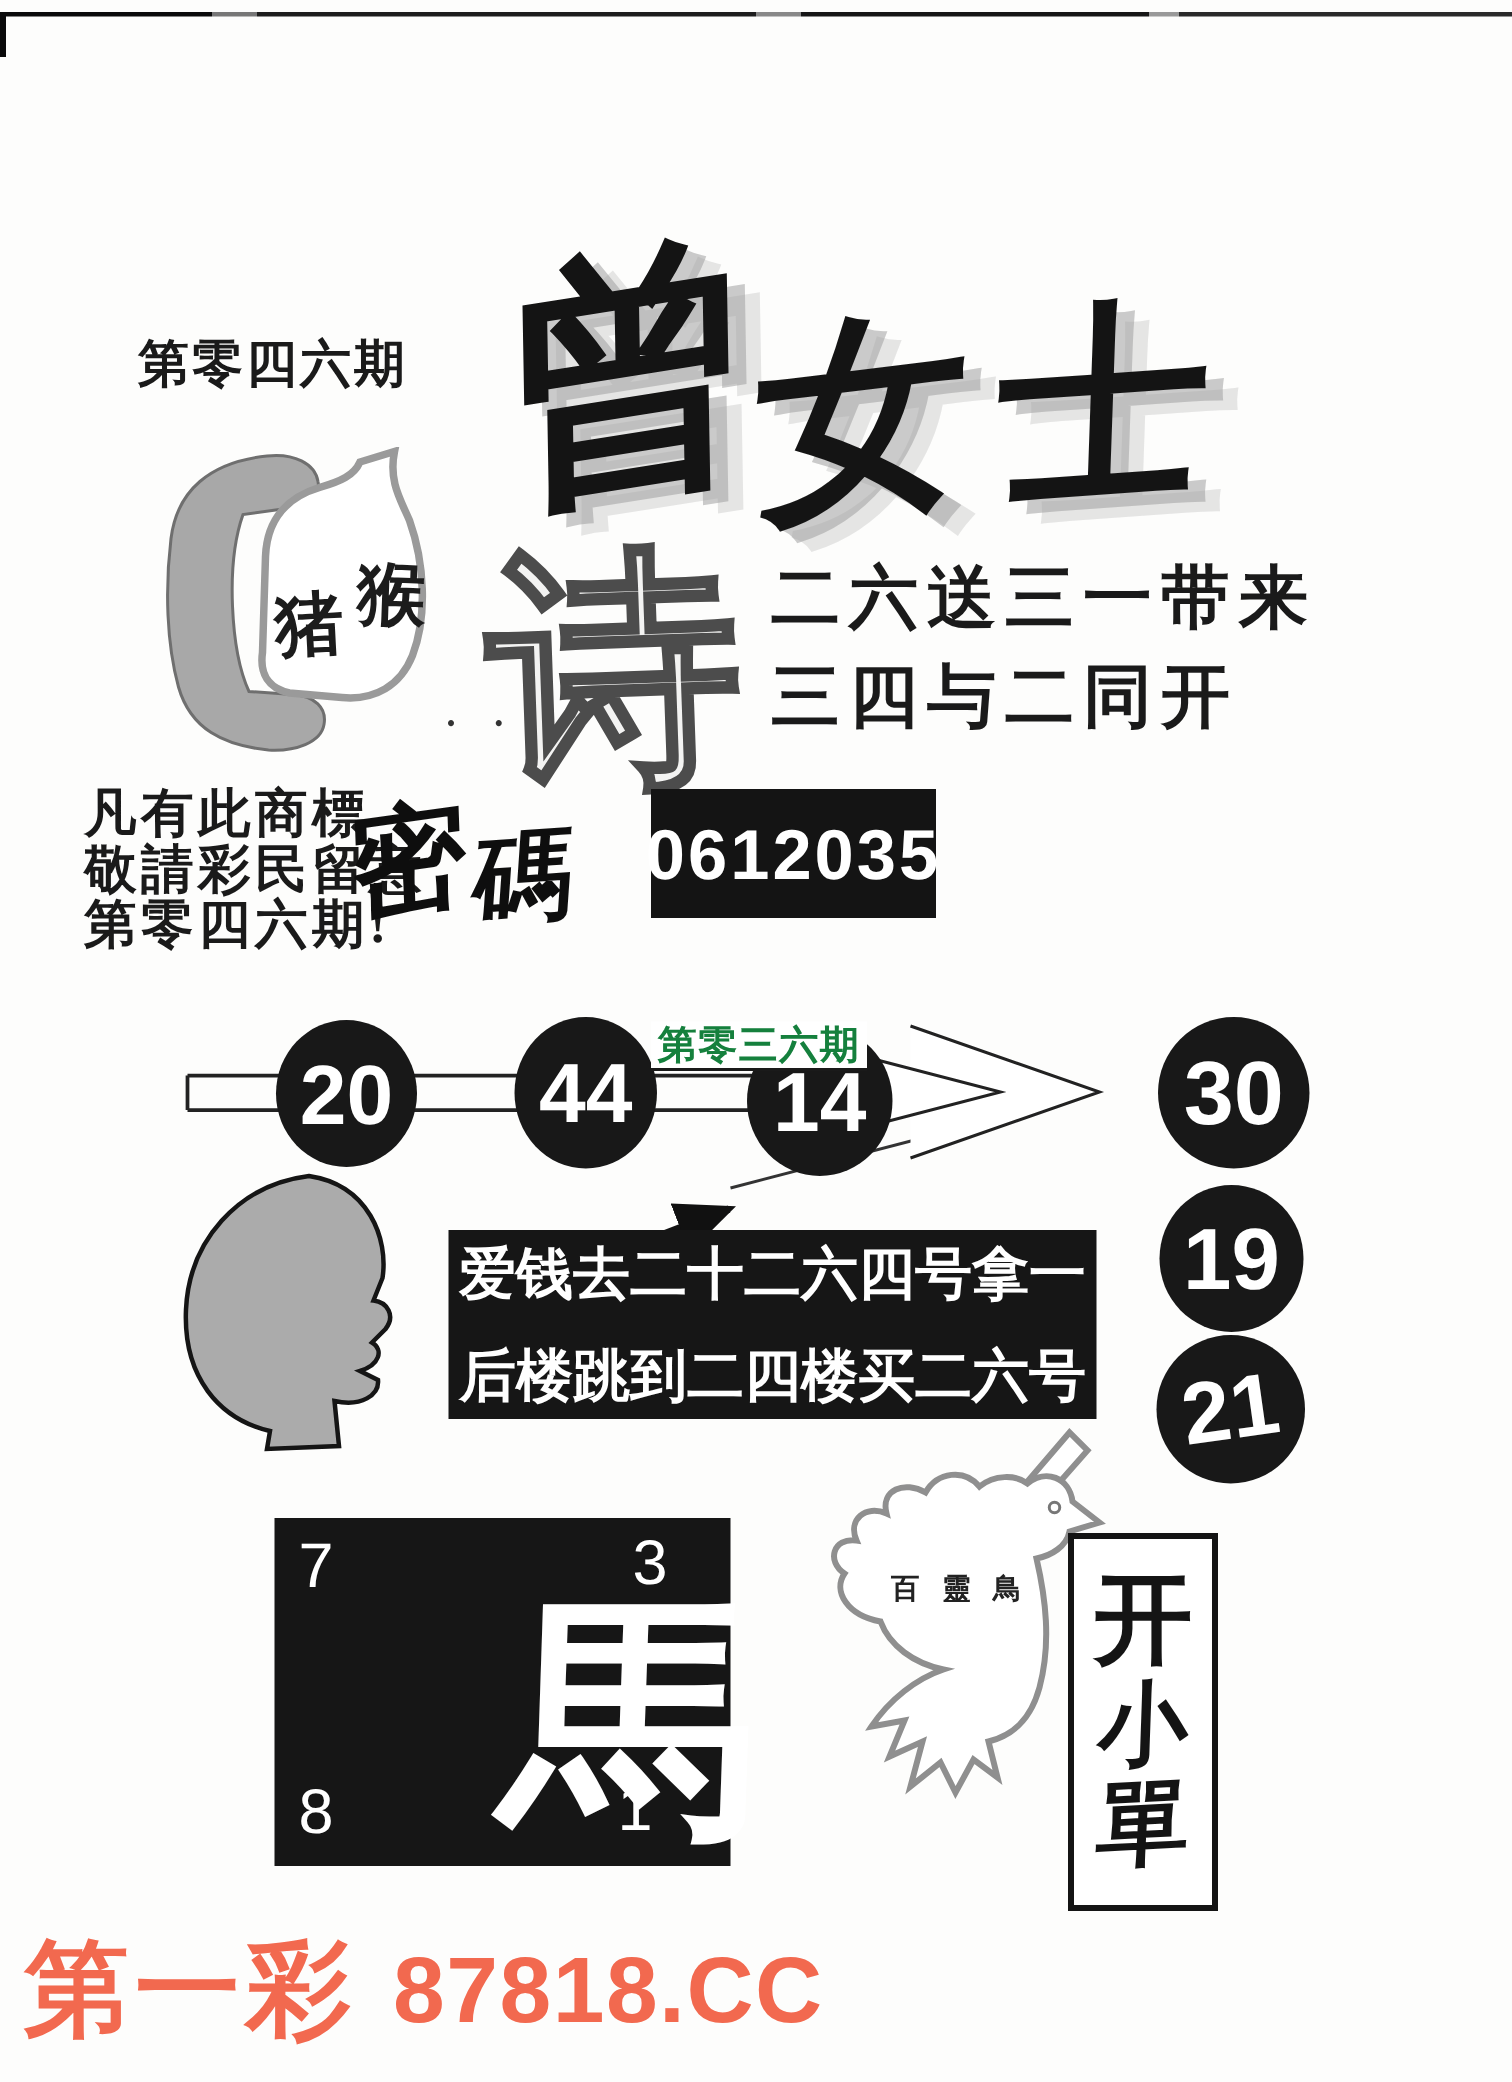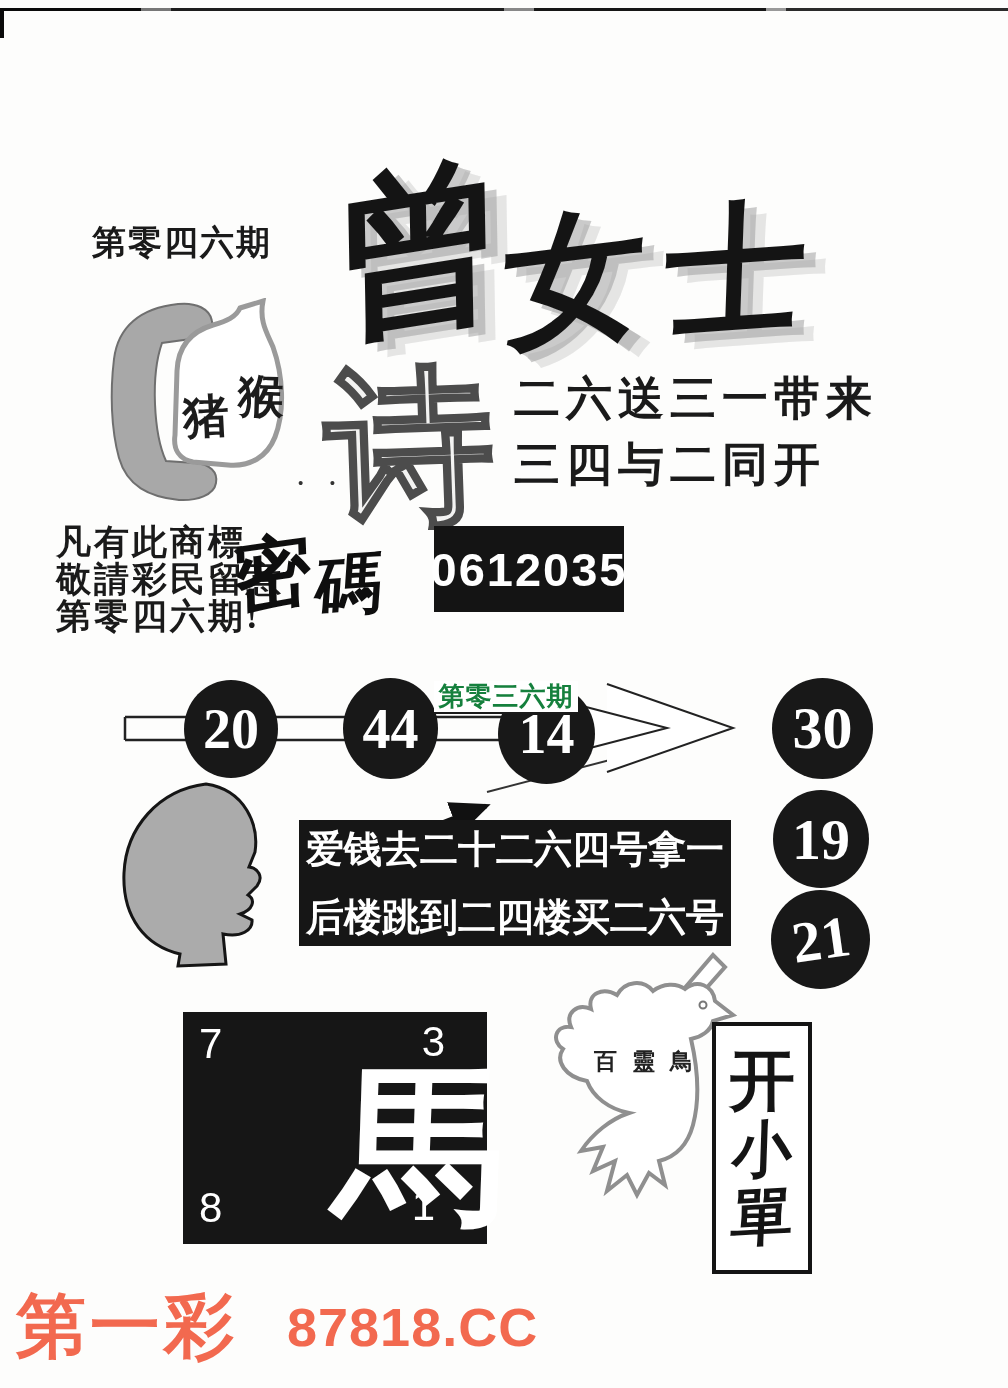--- a/index.html
+++ b/index.html
@@ -40,21 +40,21 @@
   .seal2{left:316px;top:540px;font-size:66px;transform:rotate(-4deg) skewX(-8deg);}
 
   .code-box{position:absolute;left:408px;top:526px;width:190px;height:86px;background:#141414;
     display:flex;align-items:center;justify-content:center;color:#fff;
     font-family:"Liberation Sans","DejaVu Sans",sans-serif;font-weight:700;font-size:47px;letter-spacing:2px;margin-left:26px;}
 
   .arrow-svg{position:absolute;left:115px;top:668px;}
 
   .circ{position:absolute;background:#181818;border-radius:50%;color:#fff;
     display:flex;align-items:center;justify-content:center;
-    font-family:Liberation Serif, serif;font-weight:700;}
+    font-family:Liberation Sans, sans-serif;font-weight:700;}
   .c20{left:184px;top:680px;width:94px;height:98px;font-size:56px;}
   .c44{left:343px;top:678px;width:95px;height:101px;font-size:56px;}
   .c14{left:498px;top:684px;width:97px;height:100px;font-size:56px;}
   .era-label{position:absolute;left:434px;top:681px;width:144px;height:31px;background:#ffffff;
     display:flex;align-items:center;justify-content:center;font-size:26px;font-weight:700;
     color:#15803d;border-bottom:2px solid #1a1a1a;letter-spacing:1px;}
   .c30{left:772px;top:678px;width:101px;height:101px;font-size:60px;}
   .c19{left:773px;top:790px;width:96px;height:98px;font-size:58px;}
   .c21{left:771px;top:890px;width:99px;height:99px;font-size:58px;}
   .c21 span{transform:rotate(-8deg);display:block;}
@@ -69,34 +69,34 @@
   .horse-box{position:absolute;left:183px;top:1012px;width:304px;height:232px;background:#161616;color:#fff;}
   .horse-box .corner{position:absolute;font-family:"Liberation Sans","DejaVu Sans",sans-serif;font-size:42px;font-weight:400;}
   .h-tl{left:16px;top:8px;}
   .h-tr{right:42px;top:6px;}
   .h-bl{left:16px;bottom:12px;}
   .h-br{right:52px;bottom:14px;}
   .horse-char{position:absolute;left:152px;top:22px;font-size:170px;font-weight:700;
     font-family:"Liberation Serif","DejaVu Serif",serif;color:#fff;transform:skewX(-2deg);}
 
   .dove-wrap{position:absolute;left:535px;top:945px;width:265px;height:300px;}
-  .bird-label{position:absolute;left:594px;top:1046px;font-size:23px;letter-spacing:15px;color:#222;font-weight:600;}
+  .bird-label{position:absolute;left:594px;top:1046px;font-size:19px;letter-spacing:15px;color:#222;font-weight:600;}
 
   .side-box{position:absolute;left:712px;top:1022px;width:100px;height:252px;background:#fff;
     border:4px solid #141414;box-sizing:border-box;display:flex;flex-direction:column;
     align-items:center;justify-content:center;gap:6px;}
   .side-box span{font-weight:900;color:#141414;line-height:1;}
   .sb1{font-size:66px;}
   .sb2{font-size:60px;transform:rotate(-6deg) skewX(-8deg);}
   .sb3{font-size:62px;transform:rotate(-3deg) skewX(-6deg);}
 
   .footer{position:absolute;left:16px;top:1280px;display:flex;align-items:center;gap:24px;
     font-family:"Liberation Sans","DejaVu Sans",sans-serif;font-weight:800;white-space:nowrap;}
   .footer .brand{font-size:70px;letter-spacing:4px;}
-  .footer .site{font-size:54px;letter-spacing:1px;margin-left:25px;}
+  .footer .site{font-size:62px;letter-spacing:1px;}
 </style>
 </head>
 <body>
 
 <div class="page">
 
   <div class="scanline"></div>
   <div class="scantick"></div>
 
   <div class="issue">第零四六期</div>

